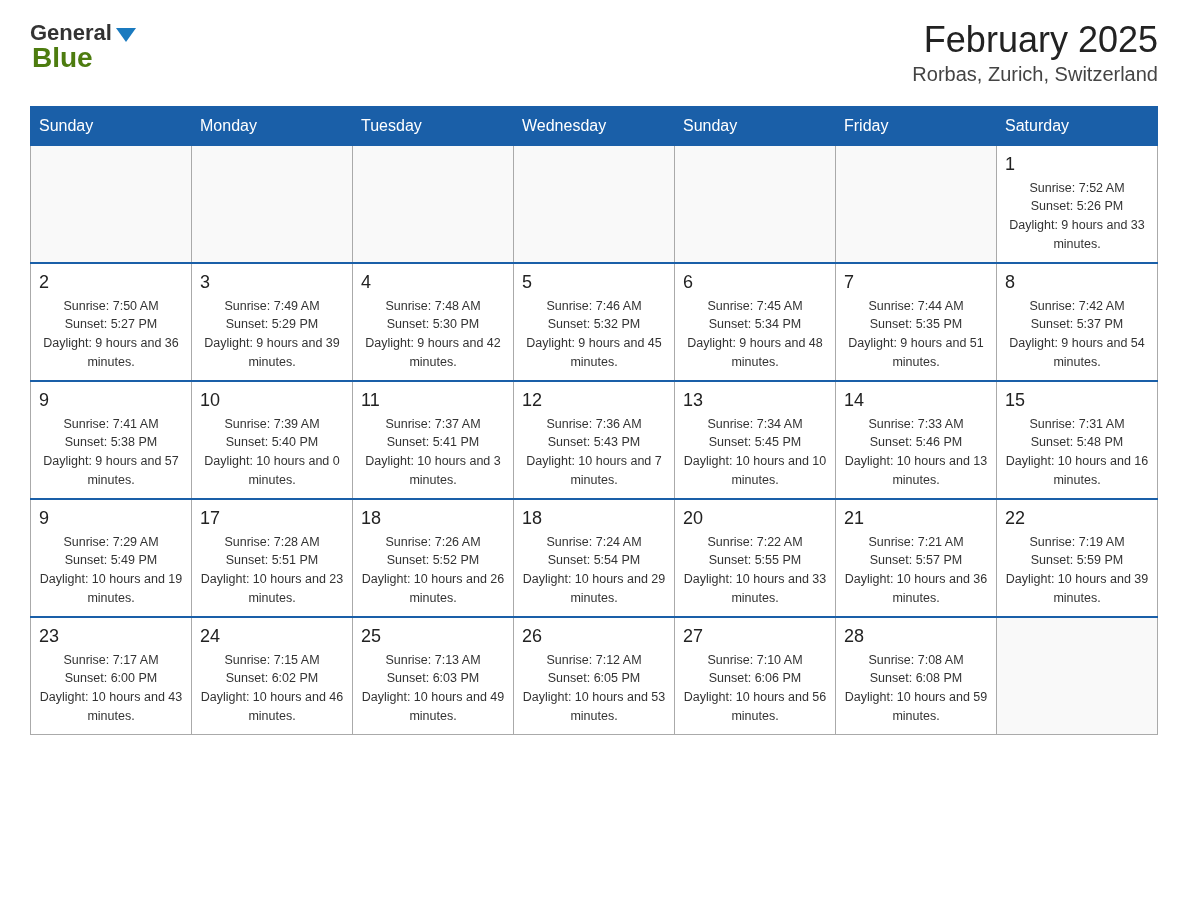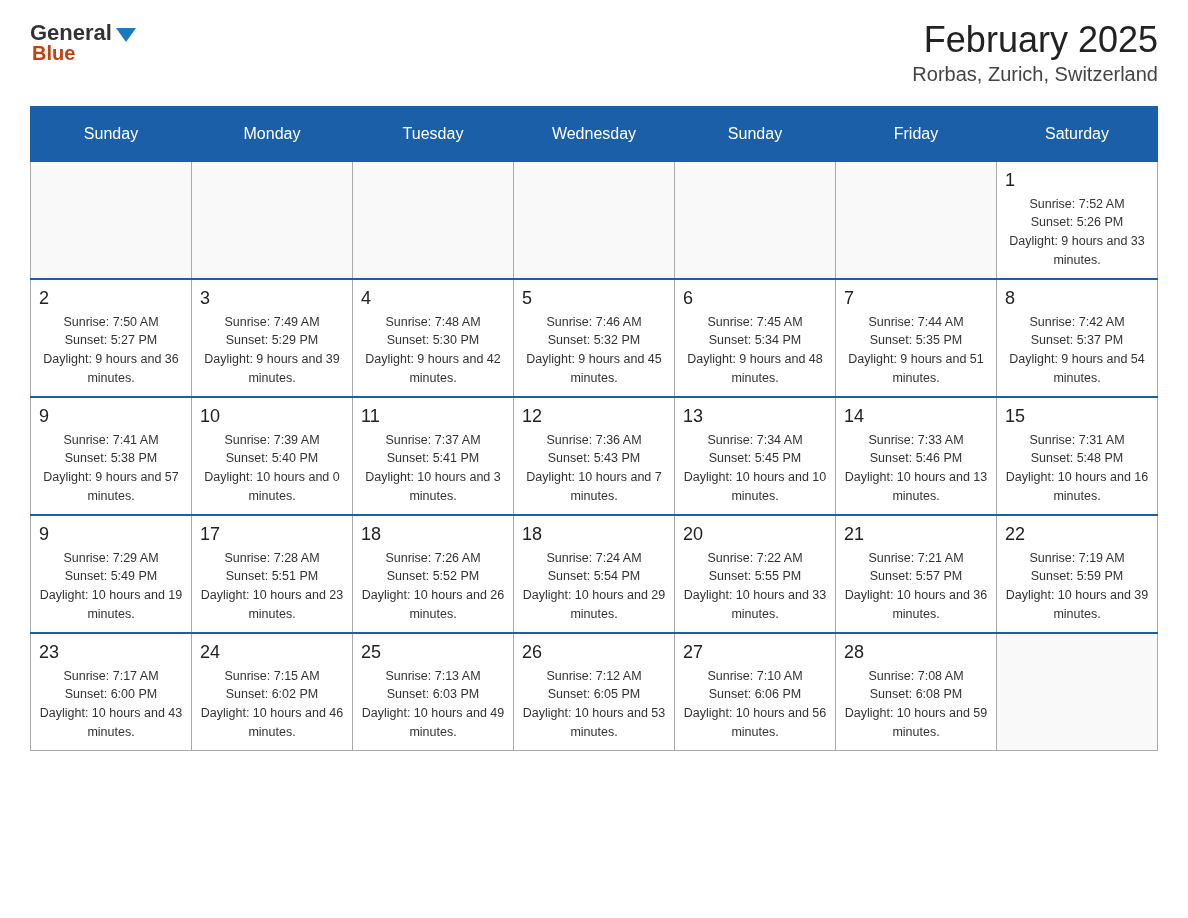--- a/index.html
+++ b/index.html
@@ -33,23 +33,23 @@
     .logo-arrow {
       width: 0;
       height: 0;
       border-left: 10px solid transparent;
       border-right: 10px solid transparent;
       border-top: 14px solid #1a7abf;
       margin-left: 4px;
       margin-top: 4px;
     }
     .logo-blue {
-      font-size: 20px;
+      font-size: 28px;
       font-weight: bold;
-      color: #c2410c;
+      color: #4d7c0f;
       margin-top: -4px;
       margin-left: 2px;
     }
     .title-block {
       text-align: right;
     }
     .month-title {
       font-size: 36px;
       font-weight: normal;
       color: #222;
@@ -61,24 +61,24 @@
       margin-top: 3px;
     }
     .calendar {
       width: 100%;
       border-collapse: collapse;
       border: 1px solid #aaa;
     }
     .calendar th {
       background: #1a5fa8;
       color: #fff;
-      padding: 18px 8px;
+      padding: 10px 8px;
       font-size: 16px;
       font-weight: normal;
-      text-align: center;
+      text-align: left;
       border: 1px solid #1a5fa8;
     }
     .calendar td {
       vertical-align: top;
       padding: 8px;
       border: 1px solid #aaa;
       width: 14.28%;
       min-height: 110px;
       font-size: 13px;
       color: #333;

